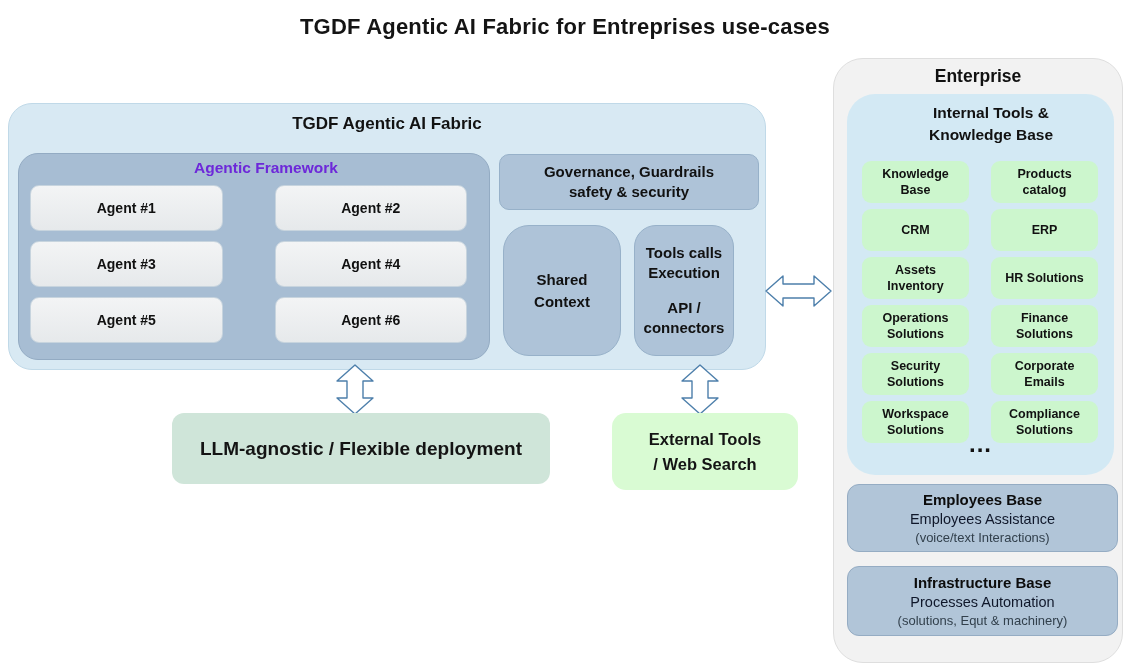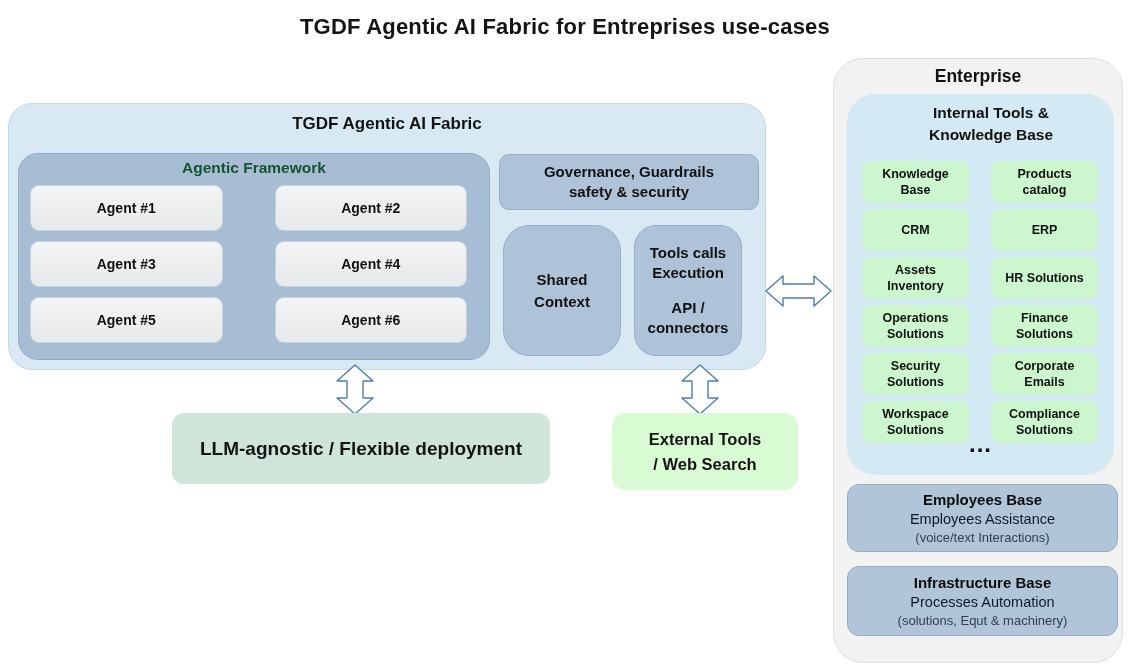--- a/index.html
+++ b/index.html
@@ -34,22 +34,22 @@
     position: absolute; left: 0; top: 10px; width: 100%;
     text-align: center; font-size: 17px; font-weight: bold; color: #121212;
   }
   .framework {
     position: absolute; left: 9px; top: 49px; width: 472px; height: 207px;
     background: #a7bdd3;
     border: 1px solid #93abc3;
     border-radius: 20px;
   }
   .framework-title {
-    position: absolute; left: 0; top: 5px; width: 100%;
-    text-align: center; font-size: 15.5px; font-weight: bold; color: #14532d;
+    position: absolute; left: 12px; top: 5px; width: 100%;
+    text-align: center; font-size: 15.5px; font-weight: bold; color: #6d28d9;
   }
   .agents-grid {
     position: absolute; left: 11px; top: 31px; right: 22px;
     display: grid;
     grid-template-columns: 1fr 1fr;
     grid-auto-rows: 46px;
     column-gap: 52px;
     row-gap: 10px;
   }
   .agent-box {
@@ -72,21 +72,21 @@
     font-size: 15px; line-height: 1.33;
     display: flex; flex-direction: column; justify-content: center;
   }
   .shared {
     position: absolute; left: 494px; top: 121px; width: 118px; height: 131px;
     border-radius: 26px;
     font-size: 15px; line-height: 1.45;
     display: flex; flex-direction: column; justify-content: center;
   }
   .tools {
-    position: absolute; left: 625px; top: 121px; width: 108px; height: 131px;
+    position: absolute; left: 625px; top: 121px; width: 100px; height: 131px;
     border-radius: 22px;
     font-size: 15px; line-height: 1.35;
     display: flex; flex-direction: column; justify-content: center;
   }
   .tools-gap { height: 15px; }
 
   
   .llm-box {
     position: absolute; left: 172px; top: 413px; width: 378px; height: 71px;
     background: #cfe5d9;

